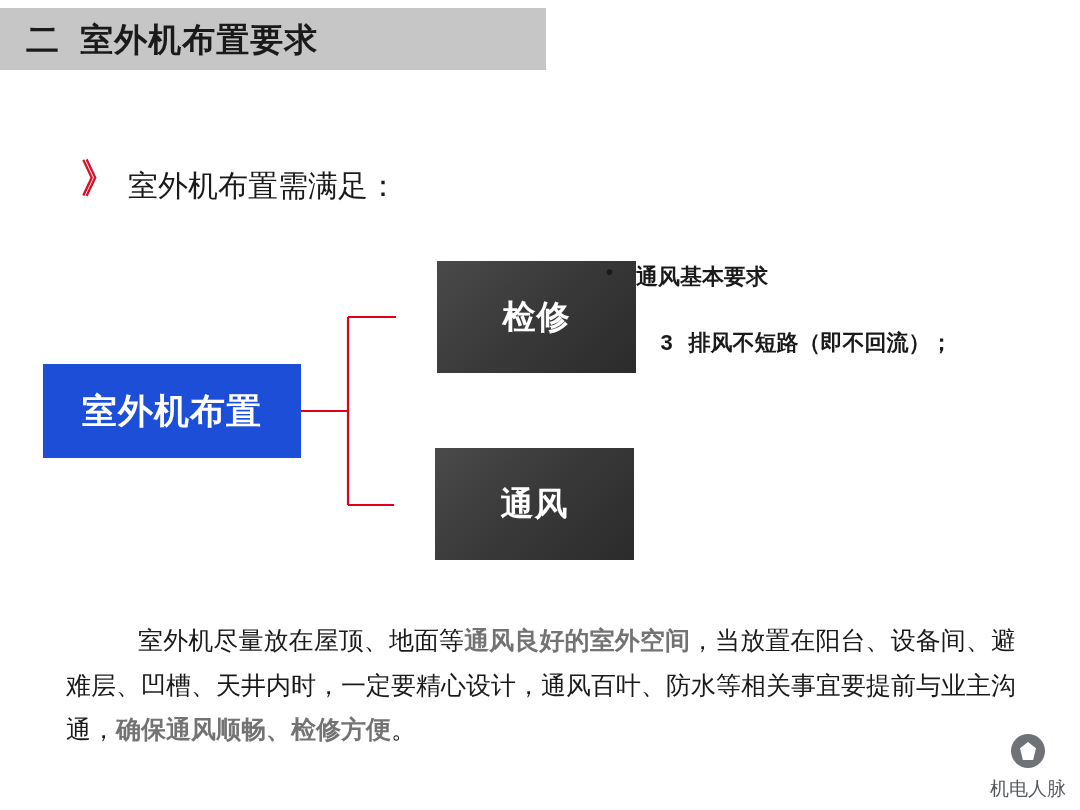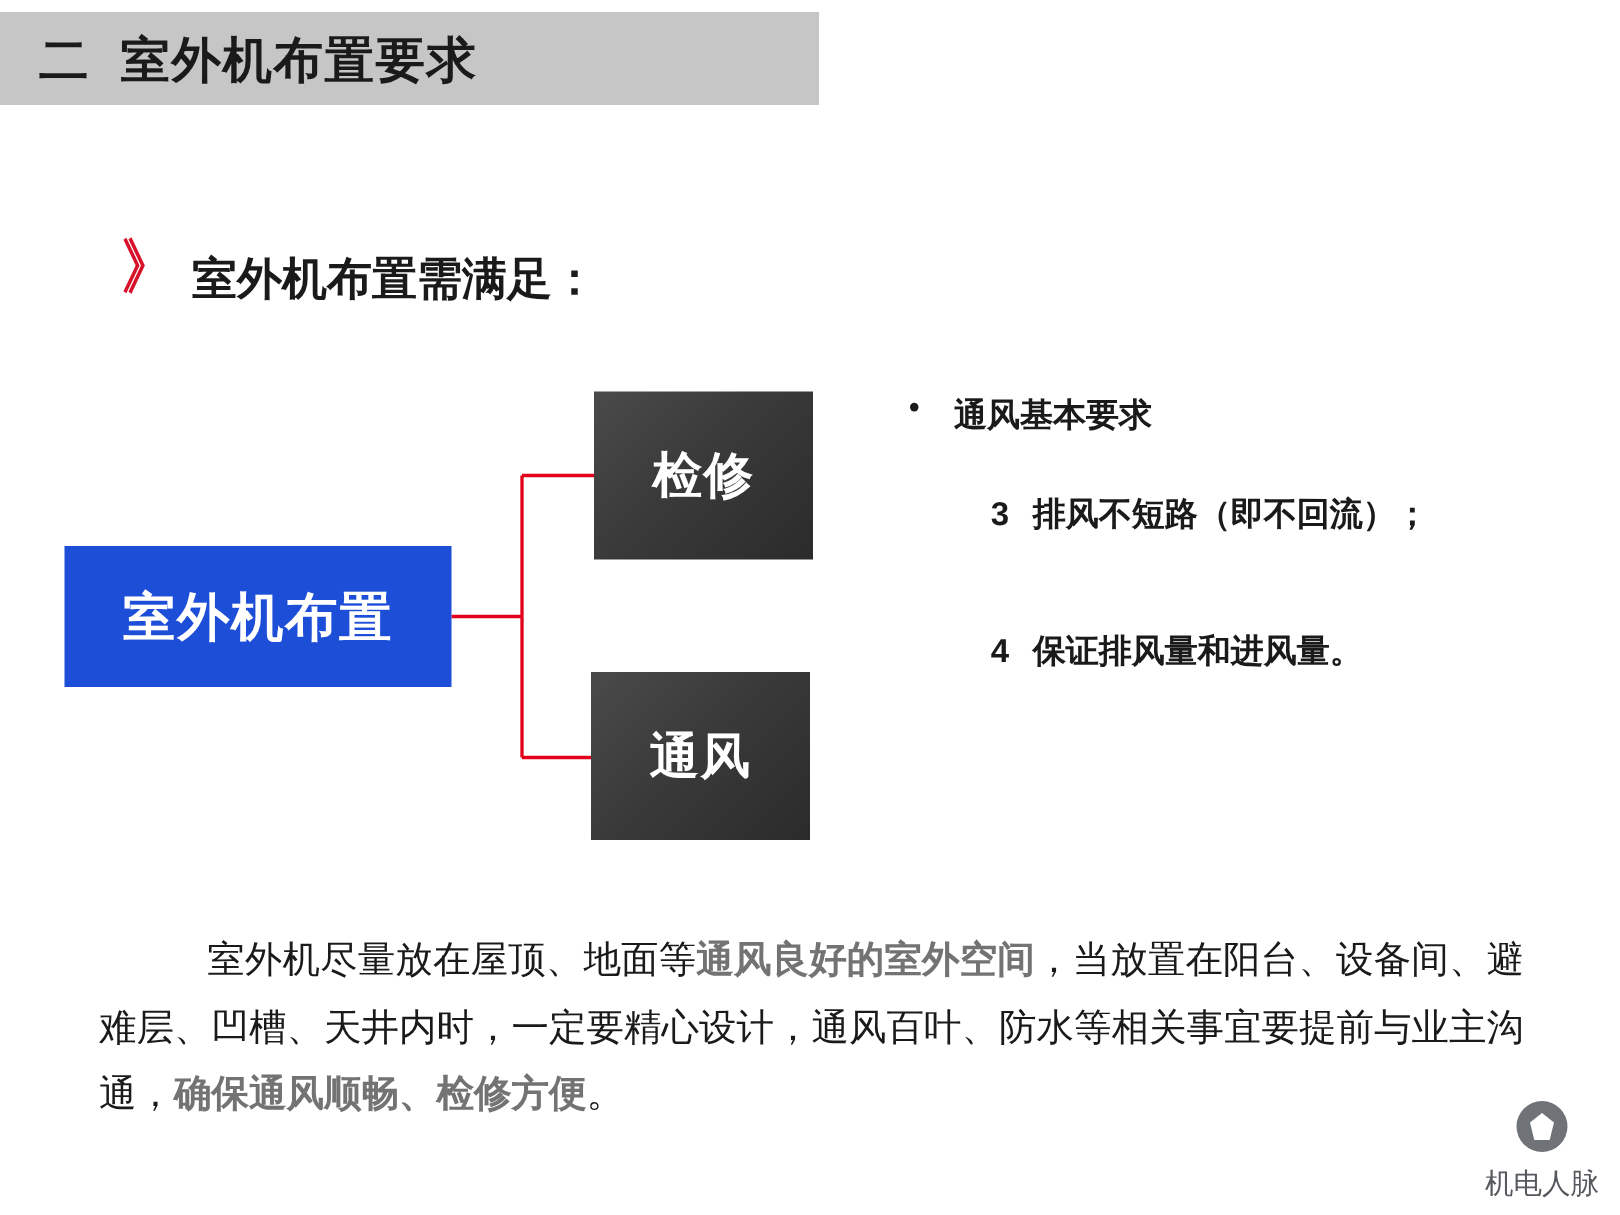--- a/index.html
+++ b/index.html
@@ -44,21 +44,21 @@
     font-weight: bold;
     color: #d8122a;
     line-height: 1;
     transform: scaleX(0.85);
   }
   .subtitle {
     position: absolute;
     left: 128px;
     top: 166px;
     font-size: 30px;
-    font-weight: bold;
+    font-weight: normal;
     color: #1a1a1a;
     white-space: pre;
   }
 
   
   .diagram {
     position: absolute;
     left: 0;
     top: 0;
     width: 1080px;
@@ -77,26 +77,27 @@
     justify-content: center;
   }
   .node-main span {
     color: #ffffff;
     font-size: 35px;
     font-weight: bold;
     letter-spacing: 1px;
   }
   .node-sub {
     position: absolute;
-    width: 146px;
+    width: 199px;
     height: 112px;
     background: linear-gradient(135deg, #4a4a4a 0%, #3a3a3a 45%, #2b2b2b 100%);
     display: flex;
     align-items: center;
     justify-content: center;
+    margin-left: 41px;
   }
   .node-sub span {
     color: #ffffff;
     font-size: 33px;
     font-weight: bold;
     letter-spacing: 1px;
   }
   #node-inspect { left: 396px; top: 261px; }
   #node-vent    { left: 394px; top: 448px; }
 
@@ -209,23 +210,20 @@
 </div>
 <div class="node-sub" id="node-vent">
   <span>通风</span>
 </div>
 
 <div class="bullet-block">
   <div class="bullet-head">通风基本要求</div>
   <div class="num-line">
     <span class="n">3</span><span>排风不短路（即不回流）；</span>
   </div>
-  <div class="num-line">
-    <span class="n">4</span><span>保证排风量和进风量。</span>
-  </div>
 </div>
 
 <div class="para">
   <span class="indent"></span><span>室外机尽量放在屋顶、地面等</span><span class="hl">通风良好的室外空间</span><span>，当放置在阳台、设备间、避难层、凹槽、天井内时，一定要精心设计，通风百叶、防水等相关事宜要提前与业主沟通，</span><span class="hl">确保通风顺畅、检修方便</span><span>。</span>
 </div>
 
 <div class="watermark">
   <div class="wm-logo"></div>
   <div class="wm-text">机电人脉</div>
 </div>

